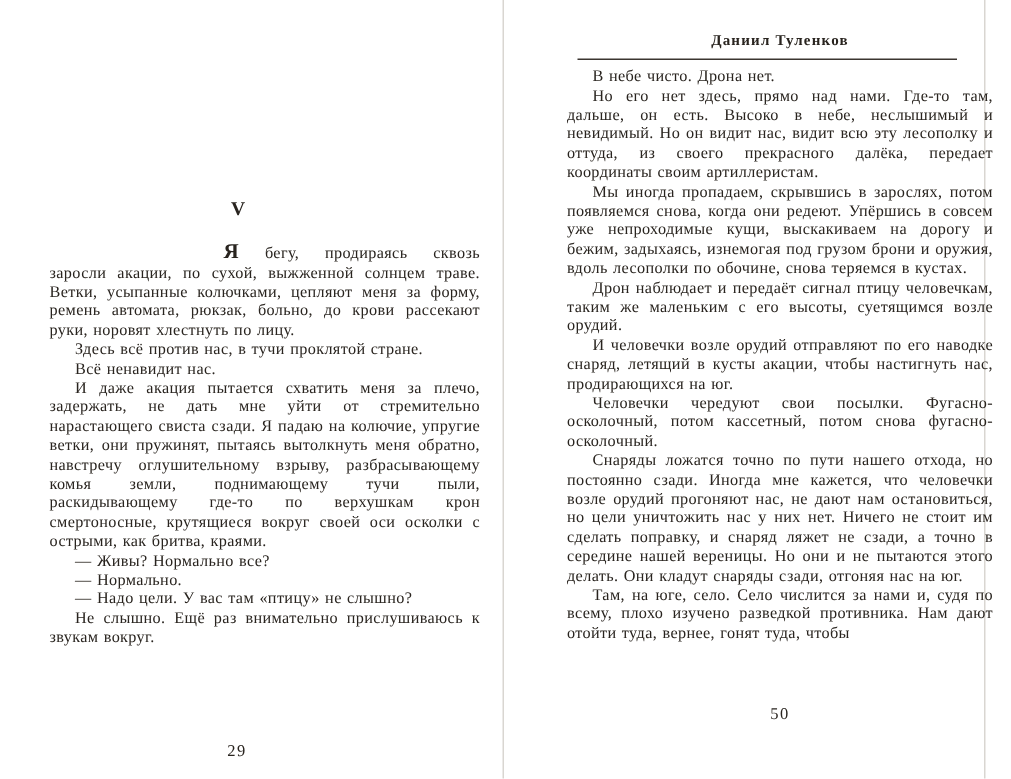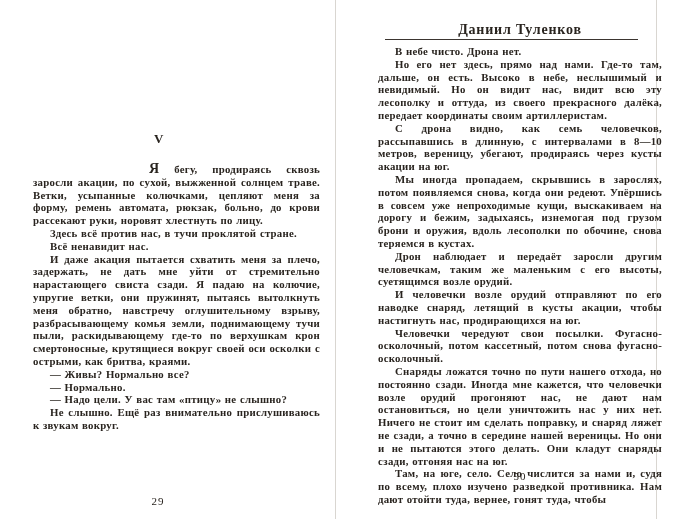--- a/index.html
+++ b/index.html
@@ -33,21 +33,20 @@
     position: absolute;
     font-size: 10.8px;
     line-height: 12.8px;
     text-align: justify;
     letter-spacing: 0.25px;
     word-spacing: 0.6px;
   }
   .body-text p {
     margin: 0;
     text-indent: 17px;
-    font-weight: bold;
   }
 
   
   .chapter-num {
     position: absolute;
     left: 154px;
     top: 131px;
     font-size: 13px;
     font-weight: bold;
     letter-spacing: 0.5px;
@@ -71,21 +70,21 @@
   .folio.left  { left: 33px;  top: 495px; width: 250px; }
   .folio.right { left: 378px; top: 470px; width: 284px; }
 
   
   .running-header {
     position: absolute;
     left: 378px;
     top: 22px;
     width: 284px;
     text-align: center;
-    font-size: 14px;
+    font-size: 10px;
     font-weight: bold;
     letter-spacing: 0.8px;
   }
   .header-rule {
     position: absolute;
     left: 385px;
     top: 39px;
     width: 253px;
     height: 0;
     border-top: 1.4px solid #3b3530;
@@ -121,23 +120,22 @@
   <div class="vline gutter"></div>
   <div class="vline edge"></div>
 
   <div>
     <div class="running-header">Даниил Туленков</div>
     <div class="header-rule"></div>
 
     <div class="body-text right-body">
       <p>В небе чисто. Дрона нет.</p>
       <p>Но его нет здесь, прямо над нами. Где-то там, дальше, он есть. Высоко в небе, неслышимый и невидимый. Но он видит нас, видит всю эту лесополку и оттуда, из своего прекрасного далёка, передает координаты своим артиллеристам.</p>
-      <p>С дрона видно, как семь человечков, рассыпавшись в длинную, с интервалами в 8—10 метров, вереницу, убегают, продираясь через кусты акации на юг.</p>
       <p>Мы иногда пропадаем, скрывшись в зарослях, потом появляемся снова, когда они редеют. Упёршись в совсем уже непроходимые кущи, выскакиваем на дорогу и бежим, задыхаясь, изнемогая под грузом брони и оружия, вдоль лесополки по обочине, снова теряемся в кустах.</p>
-      <p>Дрон наблюдает и передаёт заросли другим человечкам, таким же маленьким с его высоты, суетящимся возле орудий.</p>
+      <p>Дрон наблюдает и передаёт сигнал птицу человечкам, таким же маленьким с его высоты, суетящимся возле орудий.</p>
       <p>И человечки возле орудий отправляют по его наводке снаряд, летящий в кусты акации, чтобы настигнуть нас, продирающихся на юг.</p>
       <p>Человечки чередуют свои посылки. Фугасно-осколочный, потом кассетный, потом снова фугасно-осколочный.</p>
       <p>Снаряды ложатся точно по пути нашего отхода, но постоянно сзади. Иногда мне кажется, что человечки возле орудий прогоняют нас, не дают нам остановиться, но цели уничтожить нас у них нет. Ничего не стоит им сделать поправку, и снаряд ляжет не сзади, а точно в середине нашей вереницы. Но они и не пытаются этого делать. Они кладут снаряды сзади, отгоняя нас на юг.</p>
       <p>Там, на юге, село. Село числится за нами и, судя по всему, плохо изучено разведкой противника. Нам дают отойти туда, вернее, гонят туда, чтобы</p>
     </div>
 
     <div class="folio right">50</div>
   </div>
 
 </div>

